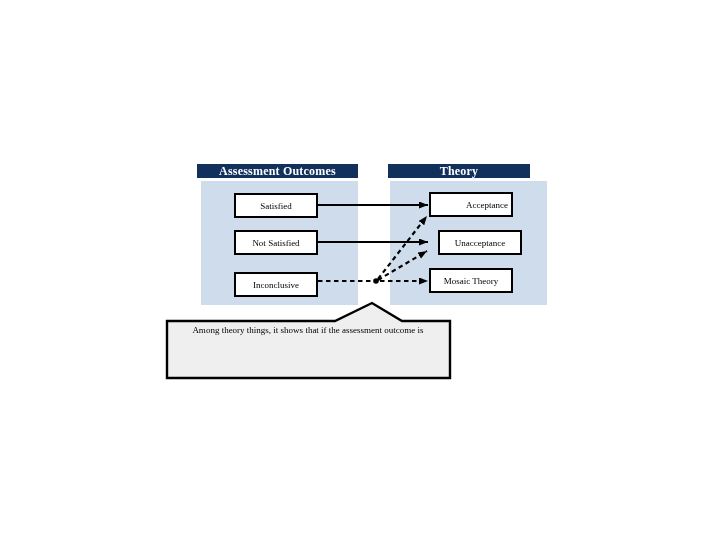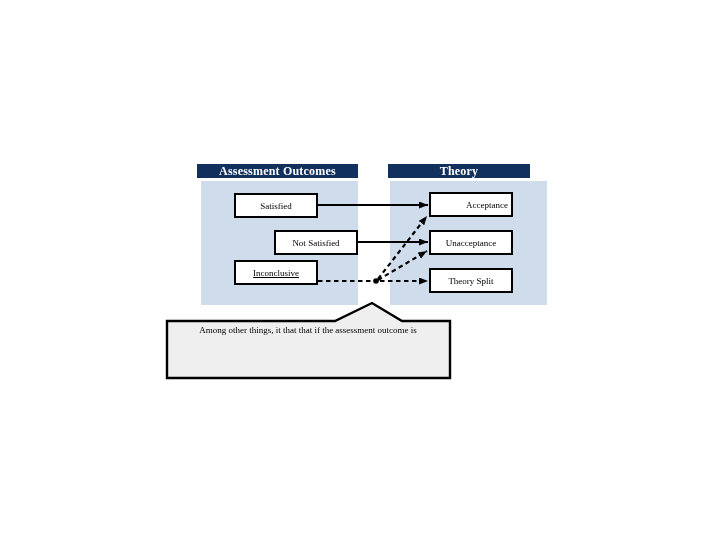--- a/index.html
+++ b/index.html
@@ -26,24 +26,24 @@
   #panel-right{left:390px;width:157px;}
   .node{
     position:absolute;width:84px;height:25px;background:var(--box-bg);
     border:2px solid var(--line-color);box-sizing:border-box;
     display:flex;align-items:center;justify-content:center;
     font-size:9px;white-space:nowrap;
   }
   .node-left{left:234px;}
   .node-right{left:429px;}
   #node-satisfied{top:193px;}
-  #node-not-satisfied{top:230px;margin-left:40px;}
-  #node-inconclusive{top:260px;text-decoration:underline;}
+  #node-not-satisfied{top:230px;}
+  #node-inconclusive{top:272px;}
   #node-acceptance{top:192px;padding-left:32px;}
-  #node-unacceptance{top:230px;}
+  #node-unacceptance{top:230px;margin-left:9px;}
   #node-mosaic-split{top:268px;}
   #connector-layer{position:absolute;left:0;top:0;pointer-events:none;}
   #callout-text{
     position:absolute;left:172px;top:324px;width:272px;height:52px;
     font-size:9px;line-height:13.2px;text-align:center;
   }
 </style>
 </head>
 <body>
 
@@ -73,19 +73,19 @@
     <line x1="378" y1="280" x2="427" y2="251" stroke="#000" stroke-width="2.2" stroke-dasharray="4.5 3.5" marker-end="url(#arrow)"></line>
     <line x1="380" y1="281" x2="428" y2="281" stroke="#000" stroke-width="2.2" stroke-dasharray="4.5 3.5" marker-end="url(#arrow)"></line>
   </svg>
 
   <div id="node-satisfied" class="node node-left">Satisfied</div>
   <div id="node-not-satisfied" class="node node-left">Not Satisfied</div>
   <div id="node-inconclusive" class="node node-left">Inconclusive</div>
 
   <div id="node-acceptance" class="node node-right">Acceptance</div>
   <div id="node-unacceptance" class="node node-right">Unacceptance</div>
-  <div id="node-mosaic-split" class="node node-right">Theory Split</div>
+  <div id="node-mosaic-split" class="node node-right">Mosaic Theory</div>
 
   <div id="callout-text">
-    <div>Among other things, it that that if the assessment outcome is</div>
+    <div>Among theory things, it shows that if the assessment outcome is</div>
   </div>
 
 </div>
 
 </body></html>

